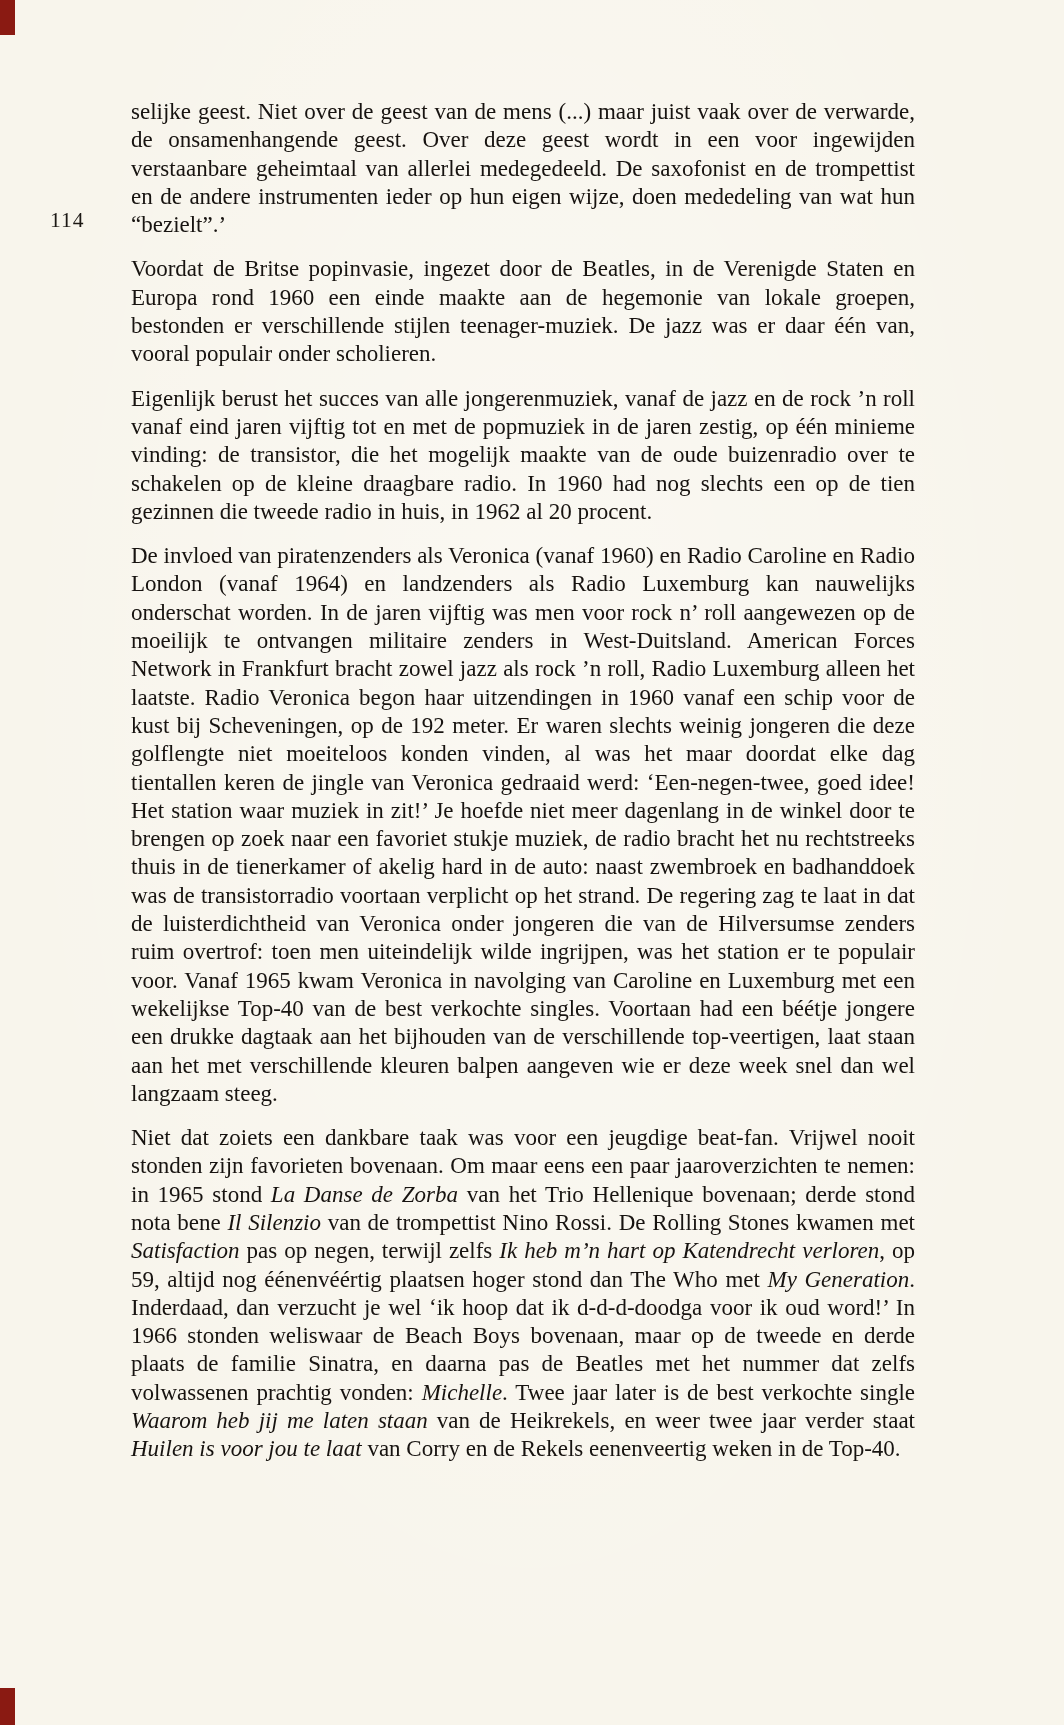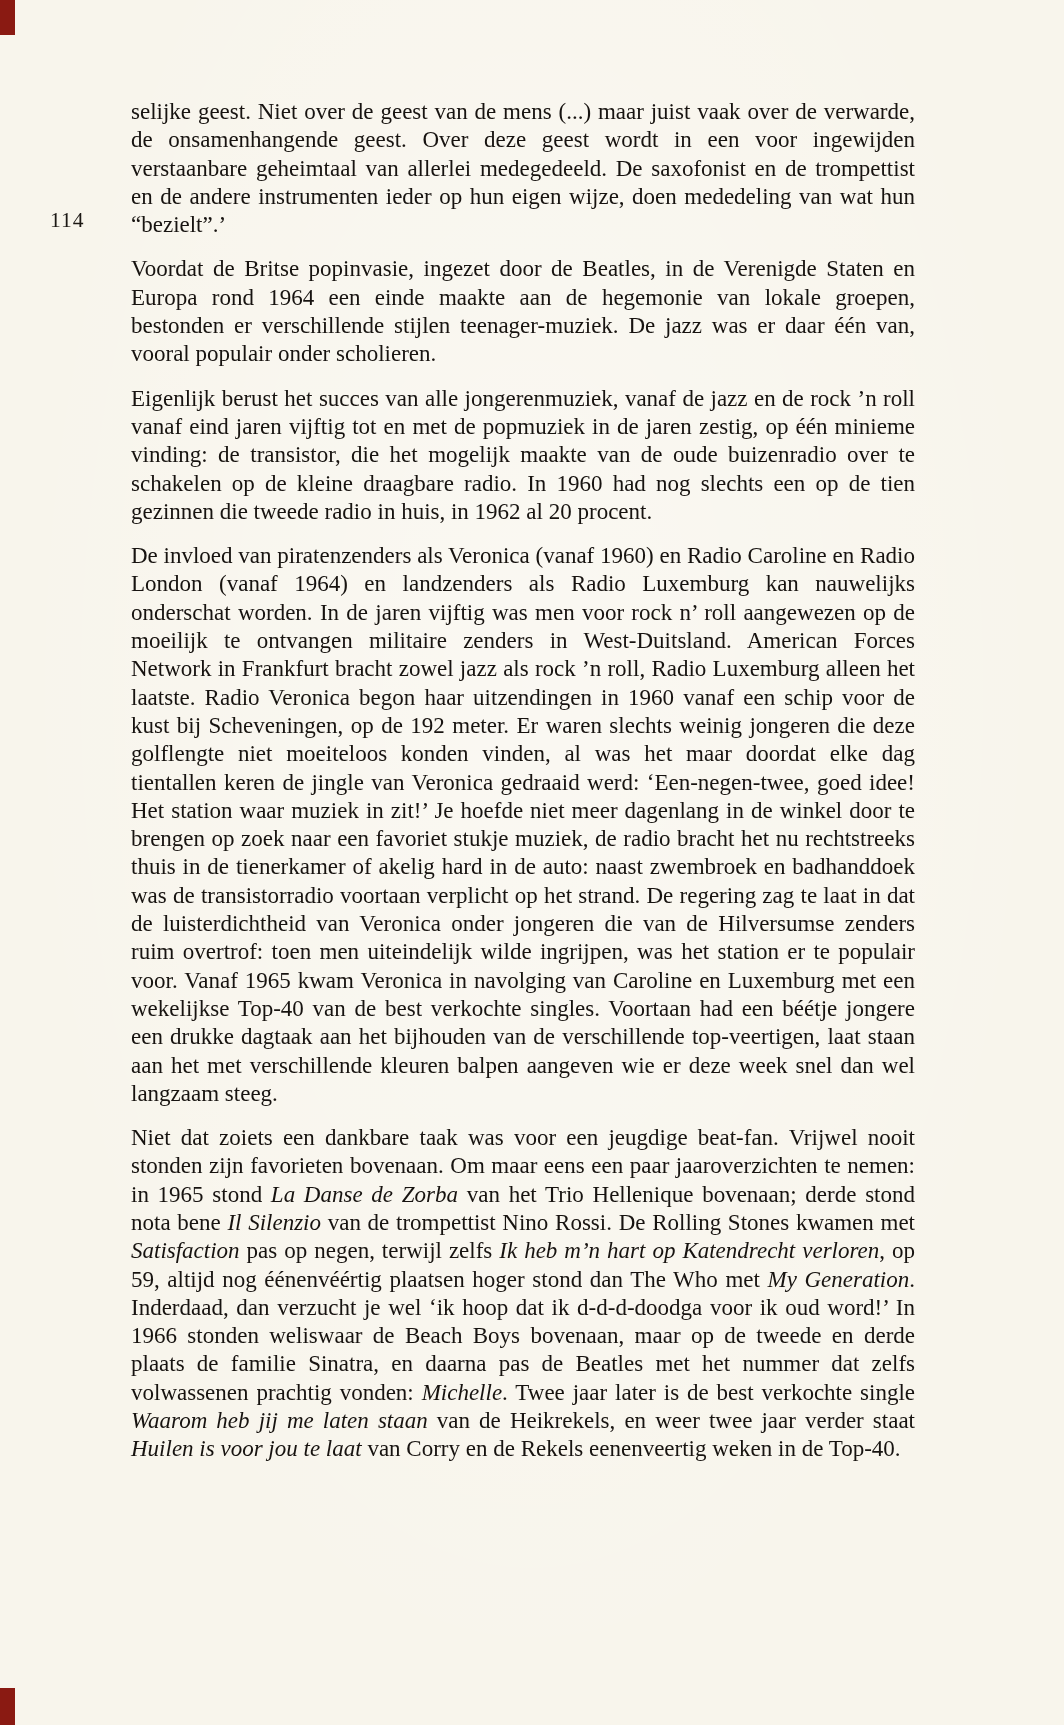--- a/index.html
+++ b/index.html
@@ -51,18 +51,18 @@
 </style>
 </head>
 <body>
 
 <div class="page">
   <div class="corner-mark top"></div>
   <div class="corner-mark bottom"></div>
   <div class="margin-number">114</div>
   <div class="text-block">
       <p><span>selijke geest. Niet over de geest van de mens (...) maar juist vaak over de verwarde, de onsamenhangende geest. Over deze geest wordt in een voor ingewijden verstaanbare geheimtaal van allerlei medegedeeld. De saxofonist en de trompettist en de andere instrumenten ieder op hun eigen wijze, doen mededeling van wat hun “bezielt”.’</span></p>
-      <p><span>Voordat de Britse popinvasie, ingezet door de Beatles, in de Verenigde Staten en Europa rond 1964 een einde maakte aan de hegemonie van lokale groepen, bestonden er verschillende stijlen teenager-muziek. De jazz was er daar één van, vooral populair onder scholieren.</span></p>
+      <p><span>Voordat de Britse popinvasie, ingezet door de Beatles, in de Verenigde Staten en Europa rond 1960 een einde maakte aan de hegemonie van lokale groepen, bestonden er verschillende stijlen teenager-muziek. De jazz was er daar één van, vooral populair onder scholieren.</span></p>
       <p><span>Eigenlijk berust het succes van alle jongerenmuziek, vanaf de jazz en de rock ’n roll vanaf eind jaren vijftig tot en met de popmuziek in de jaren zestig, op één minieme vinding: de transistor, die het mogelijk maakte van de oude buizenradio over te schakelen op de kleine draagbare radio. In 1960 had nog slechts een op de tien gezinnen die tweede radio in huis, in 1962 al 20 procent.</span></p>
       <p><span>De invloed van piratenzenders als Veronica (vanaf 1960) en Radio Caroline en Radio London (vanaf 1964) en landzenders als Radio Luxemburg kan nauwelijks onderschat worden. In de jaren vijftig was men voor rock n’ roll aangewezen op de moeilijk te ontvangen militaire zenders in West-Duitsland. American Forces Network in Frankfurt bracht zowel jazz als rock ’n roll, Radio Luxemburg alleen het laatste. Radio Veronica begon haar uitzendingen in 1960 vanaf een schip voor de kust bij Scheveningen, op de 192 meter. Er waren slechts weinig jongeren die deze golflengte niet moeiteloos konden vinden, al was het maar doordat elke dag tientallen keren de jingle van Veronica gedraaid werd: ‘Een-negen-twee, goed idee! Het station waar muziek in zit!’ Je hoefde niet meer dagenlang in de winkel door te brengen op zoek naar een favoriet stukje muziek, de radio bracht het nu rechtstreeks thuis in de tienerkamer of akelig hard in de auto: naast zwembroek en badhanddoek was de transistorradio voortaan verplicht op het strand. De regering zag te laat in dat de luisterdichtheid van Veronica onder jongeren die van de Hilversumse zenders ruim overtrof: toen men uiteindelijk wilde ingrijpen, was het station er te populair voor. Vanaf 1965 kwam Veronica in navolging van Caroline en Luxemburg met een wekelijkse Top-40 van de best verkochte singles. Voortaan had een béétje jongere een drukke dagtaak aan het bijhouden van de verschillende top-veertigen, laat staan aan het met verschillende kleuren balpen aangeven wie er deze week snel dan wel langzaam steeg.</span></p>
       <p><span>Niet dat zoiets een dankbare taak was voor een jeugdige beat-fan. Vrijwel nooit stonden zijn favorieten bovenaan. Om maar eens een paar jaaroverzichten te nemen: in 1965 stond </span><em>La Danse de Zorba</em><span> van het Trio Hellenique bovenaan; derde stond nota bene </span><em>Il Silenzio</em><span> van de trompettist Nino Rossi. De Rolling Stones kwamen met </span><em>Satisfaction</em><span> pas op negen, terwijl zelfs </span><em>Ik heb m’n hart op Katendrecht verloren</em><span>, op 59, altijd nog éénenvéértig plaatsen hoger stond dan The Who met </span><em>My Generation</em><span>. Inderdaad, dan verzucht je wel ‘ik hoop dat ik d-d-d-doodga voor ik oud word!’ In 1966 stonden weliswaar de Beach Boys bovenaan, maar op de tweede en derde plaats de familie Sinatra, en daarna pas de Beatles met het nummer dat zelfs volwassenen prachtig vonden: </span><em>Michelle</em><span>. Twee jaar later is de best verkochte single </span><em>Waarom heb jij me laten staan</em><span> van de Heikrekels, en weer twee jaar verder staat </span><em>Huilen is voor jou te laat</em><span> van Corry en de Rekels eenenveertig weken in de Top-40.</span></p>
     </div>
 </div>
 
 </body></html>

